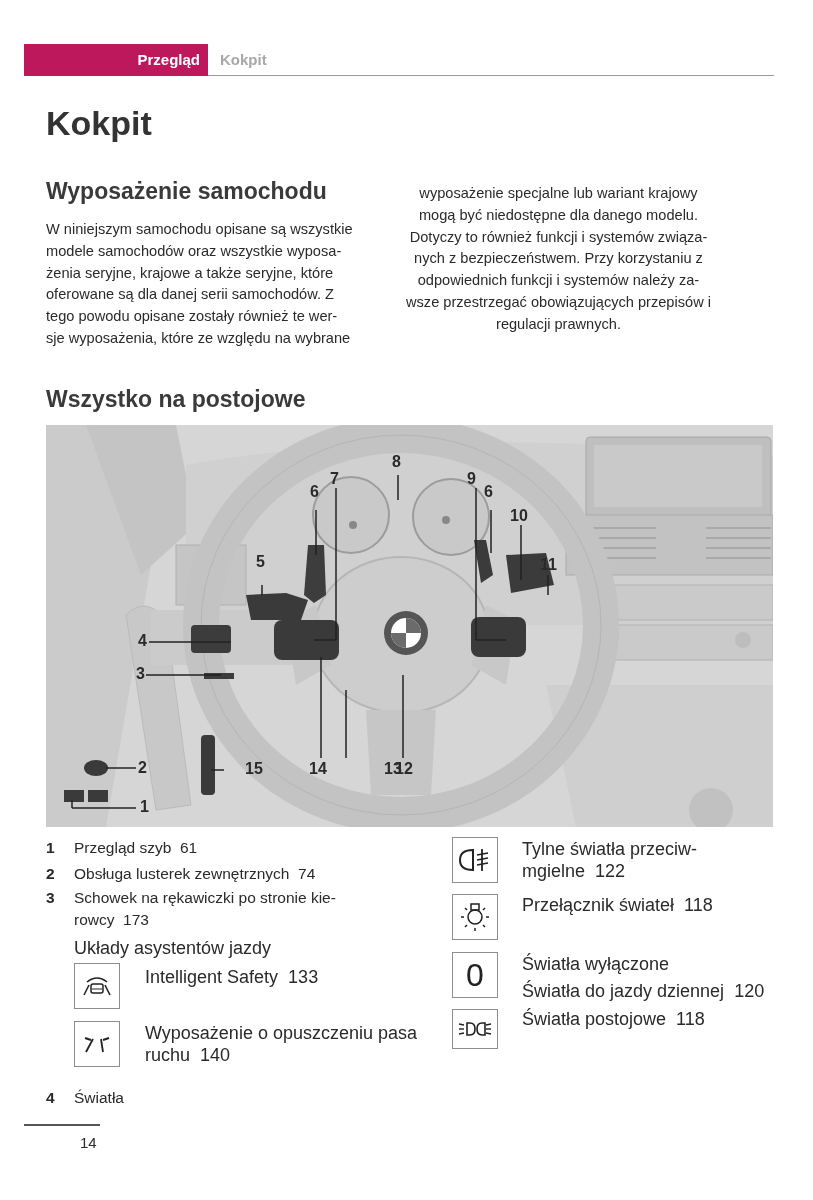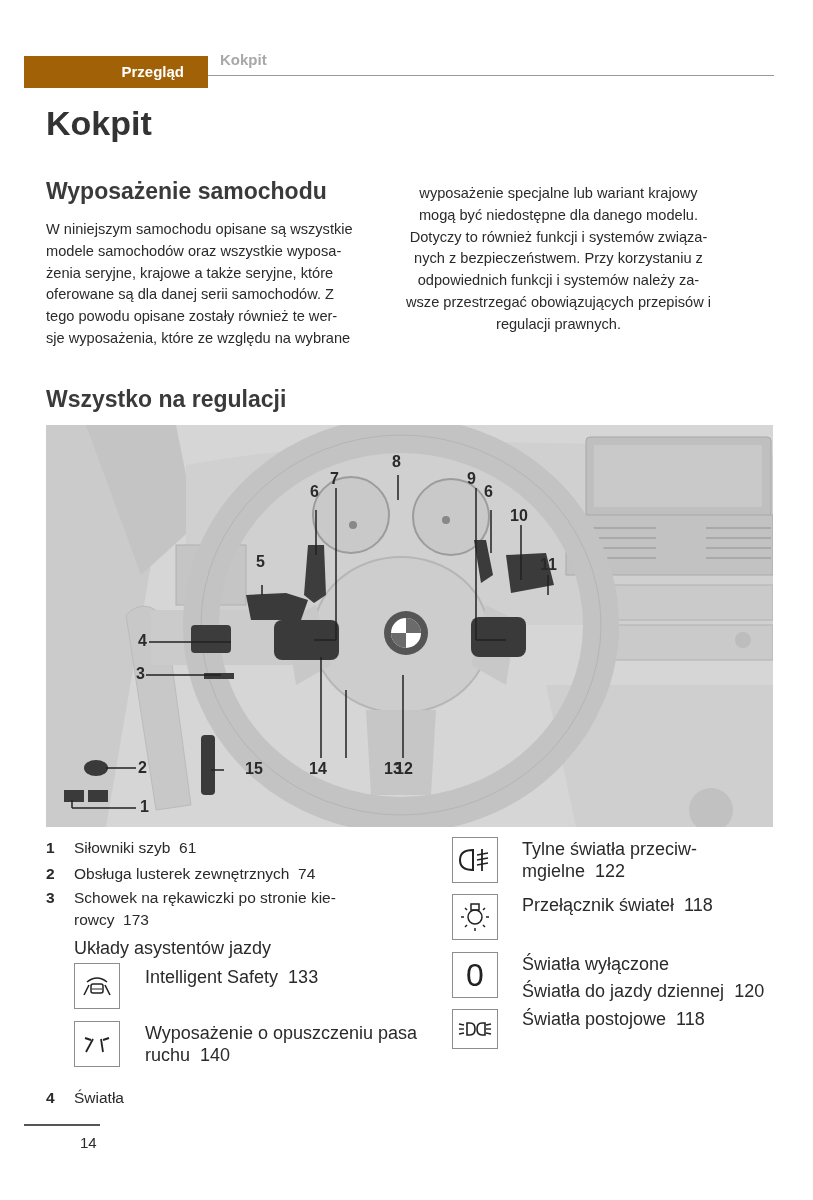--- a/index.html
+++ b/index.html
@@ -1,21 +1,21 @@
 <!DOCTYPE html>
 <html><head>
 <meta charset="utf-8">
 <style>
   * { box-sizing: border-box; margin: 0; padding: 0; }
   html, body { width: 813px; height: 1200px; background: #ffffff; }
   body { position: relative; font-family: "Liberation Sans", sans-serif; color: #222; overflow: hidden; }
 
   .header-bar { position: absolute; left: 24px; top: 44px; width: 750px; height: 32px; }
-  .header-section { position: absolute; left: 0; top: 12px; width: 184px; height: 32px; background: #a16207;
-    color: #fff; font-weight: bold; font-size: 15px; text-align: right; padding-right: 24px; line-height: 32px; }
+  .header-section { position: absolute; left: 0; top: 0; width: 184px; height: 32px; background: #be185d;
+    color: #fff; font-weight: bold; font-size: 15px; text-align: right; padding-right: 8px; line-height: 32px; }
   .header-sub { position: absolute; left: 196px; top: 0; height: 32px; line-height: 32px; font-size: 15px; color: #a8a8a8; font-weight: bold; }
   .header-rule { position: absolute; left: 184px; top: 31px; width: 566px; height: 1px; background: #999; }
 
   .page-title { position: absolute; left: 46px; top: 104px; font-size: 34px; font-weight: bold; color: #333; }
 
   .h2 { position: absolute; font-size: 23px; font-weight: bold; color: #3a3a3a; }
   .para { position: absolute; font-size: 14.6px; line-height: 21.8px; color: #2a2a2a; }
   .para span { display: block; white-space: nowrap; }
 
   .figure { position: absolute; left: 46px; top: 425px; width: 727px; height: 402px; background: #d9d9d9; overflow: hidden; }
@@ -54,21 +54,21 @@
 <div class="para" style="left:406px; top:183px;text-align:center;">
   <span>wyposażenie specjalne lub wariant krajowy</span>
   <span>mogą być niedostępne dla danego modelu.</span>
   <span>Dotyczy to również funkcji i systemów związa-</span>
   <span>nych z bezpieczeństwem. Przy korzystaniu z</span>
   <span>odpowiednich funkcji i systemów należy za-</span>
   <span>wsze przestrzegać obowiązujących przepisów i</span>
   <span>regulacji prawnych.</span>
 </div>
 
-<h2 class="h2" style="left:46px; top:386px;">Wszystko na regulacji</h2>
+<h2 class="h2" style="left:46px; top:386px;">Wszystko na postojowe</h2>
 
 <div class="figure">
   <svg class="fig-svg" width="727" height="402" viewBox="0 0 727 402">
 
     <rect x="0" y="0" width="727" height="402" fill="#d6d6d6"></rect>
     <path d="M0,0 L60,0 L110,110 L60,402 L0,402 Z" fill="#cbcbcb"></path>
 
     <path d="M40,0 L130,0 L150,100 L95,150 Z" fill="#c4c4c4"></path>
 
     <path d="M80,190 Q100,170 120,195 L145,380 L110,385 Z" fill="#c8c8c8" stroke="#bbb"></path>
@@ -171,21 +171,21 @@
   <span class="callout" style="left:464px; top:82px;">10</span>
   <span class="callout" style="left:494px; top:131px;">11</span>
   <span class="callout" style="left:349px; top:335px;">12</span>
   <span class="callout" style="left:290px; top:335px;margin-left:48px;">13</span>
   <span class="callout" style="left:263px; top:335px;">14</span>
   <span class="callout" style="left:183px; top:335px;margin-left:16px;">15</span>
 </div>
 
 <div class="li" style="position:absolute; left:46px; top:835px;">
   <span class="li-num">1</span>
-  <span class="li-text"><span>Siłowniki szyb</span>&nbsp;&nbsp;<span>61</span></span>
+  <span class="li-text"><span>Przegląd szyb</span>&nbsp;&nbsp;<span>61</span></span>
 </div>
 <div class="li" style="position:absolute; left:46px; top:861px;">
   <span class="li-num">2</span>
   <span class="li-text"><span>Obsługa lusterek zewnętrznych</span>&nbsp;&nbsp;<span>74</span></span>
 </div>
 <div class="li" style="position:absolute; left:46px; top:887px; line-height:22px;">
   <span class="li-num">3</span>
   <span class="li-text">Schowek na rękawiczki po stronie kie-</span>
   <span class="li-text"><span>rowcy</span>&nbsp;&nbsp;<span>173</span></span>
 </div>

